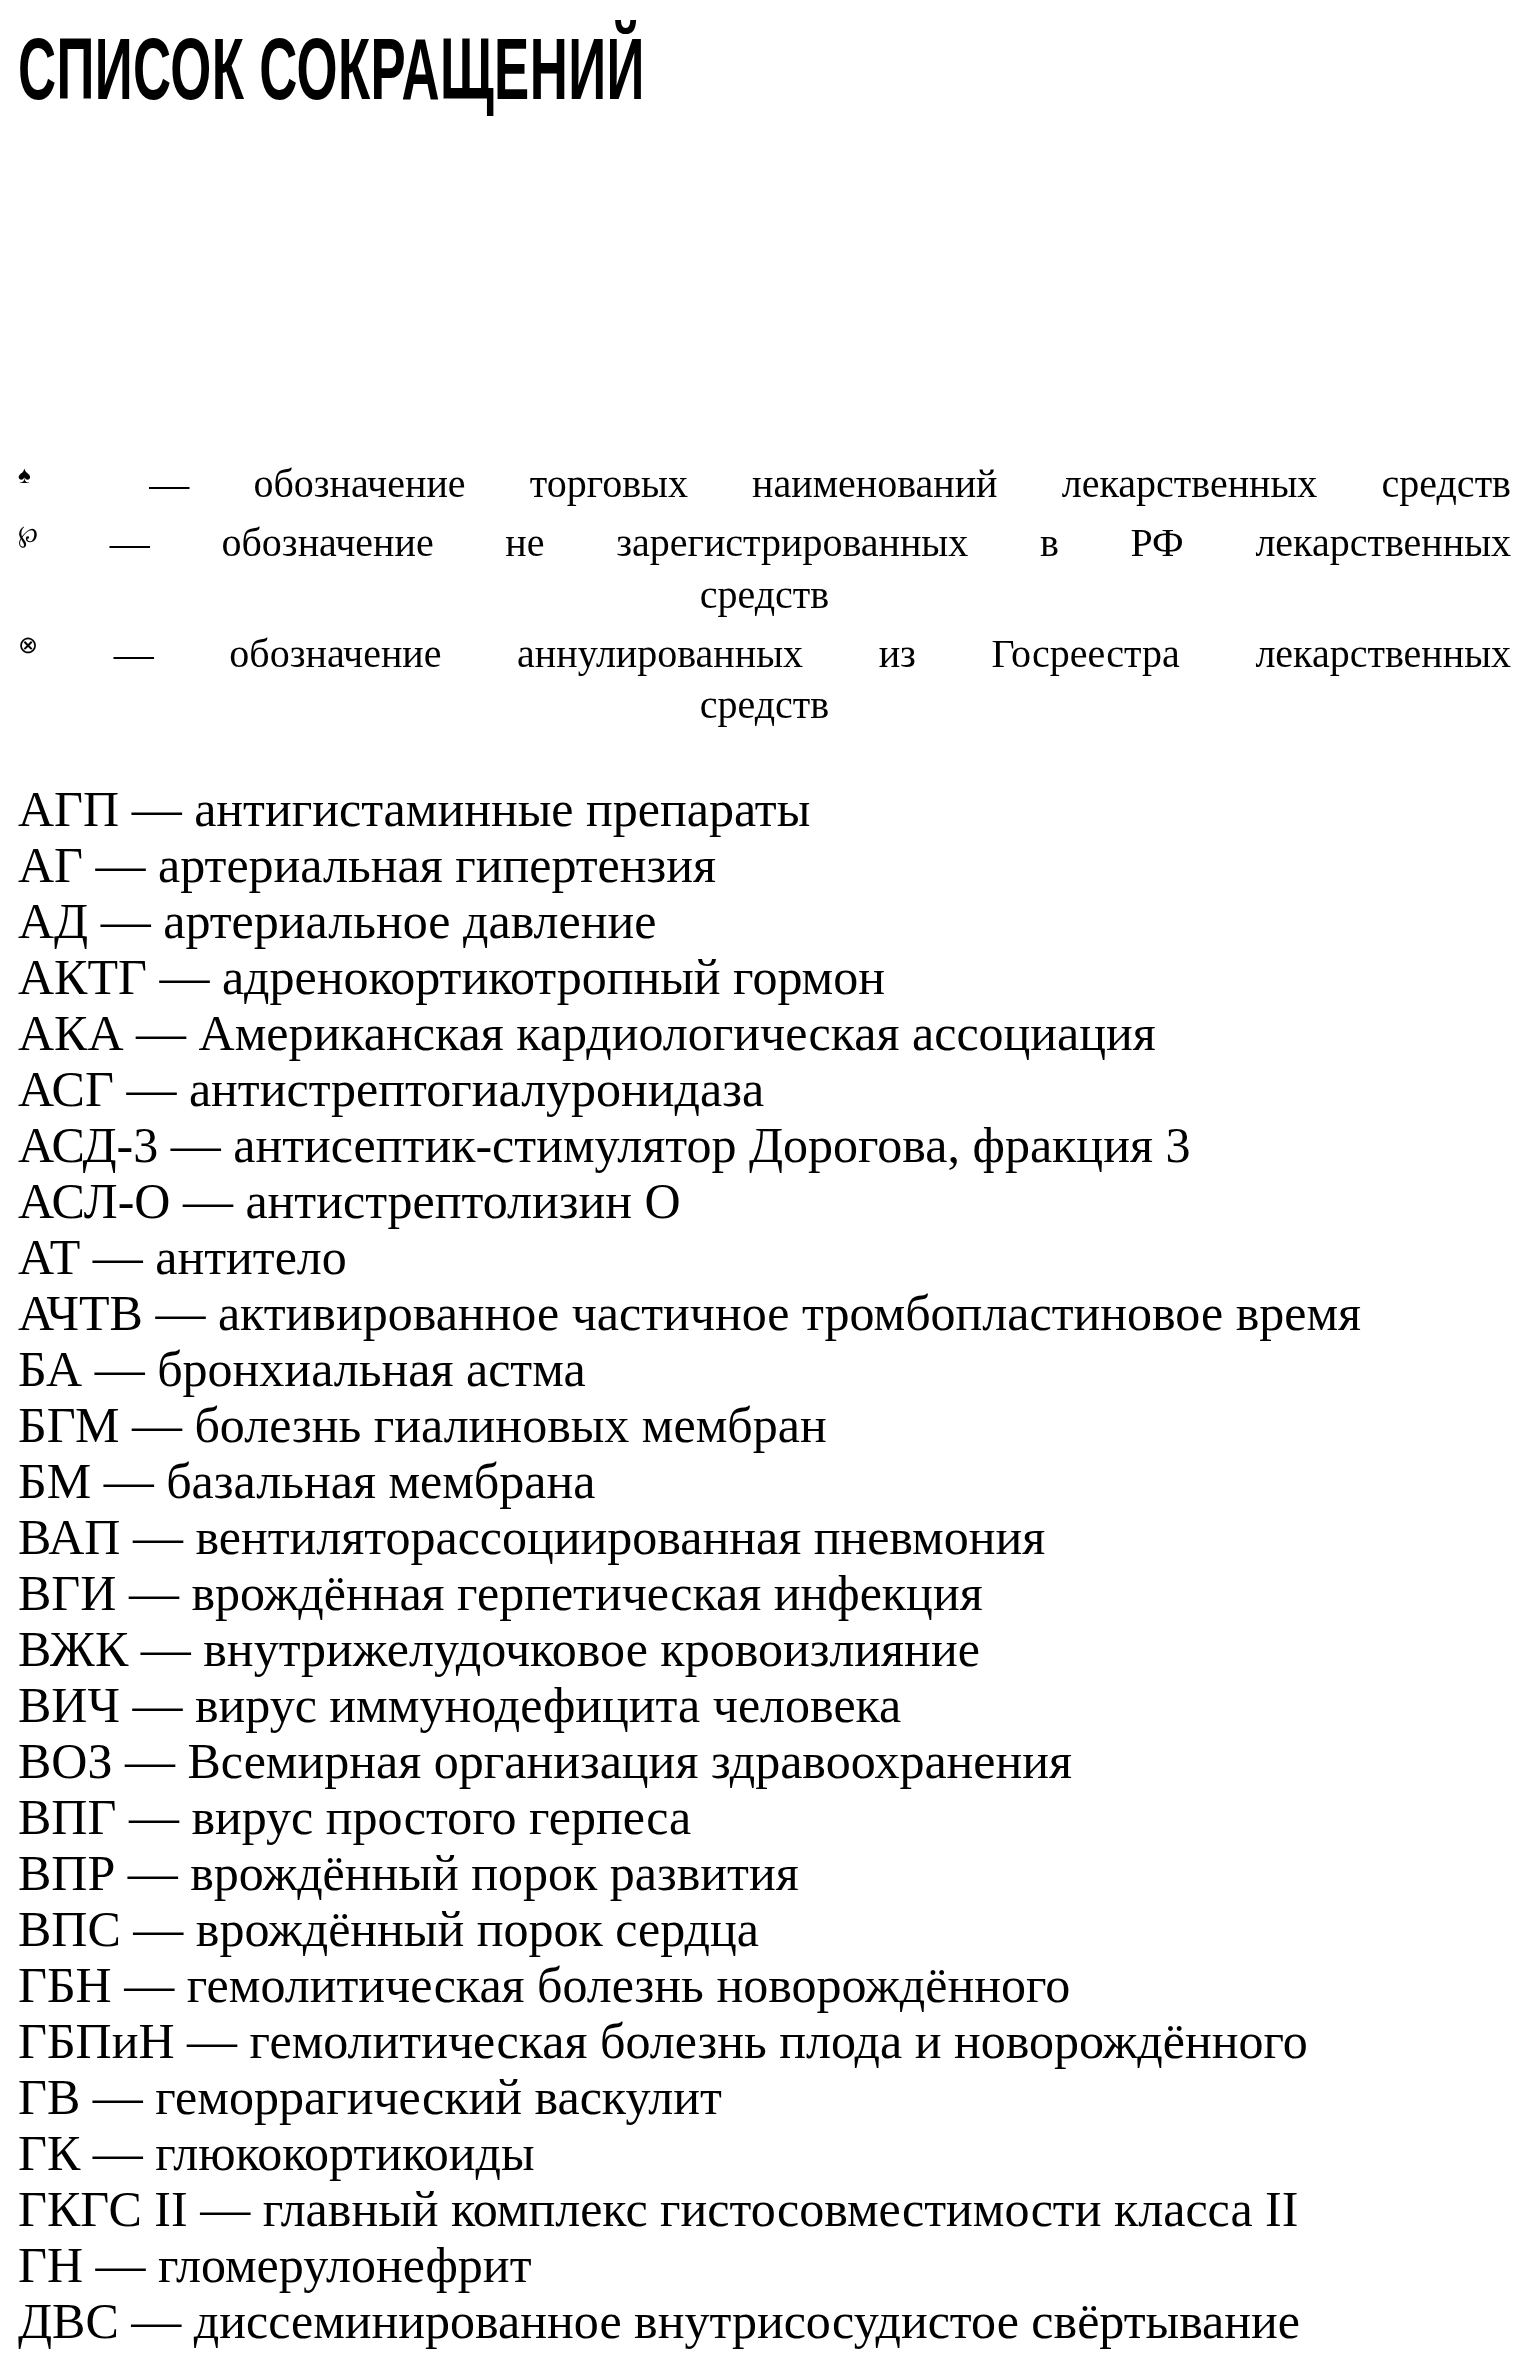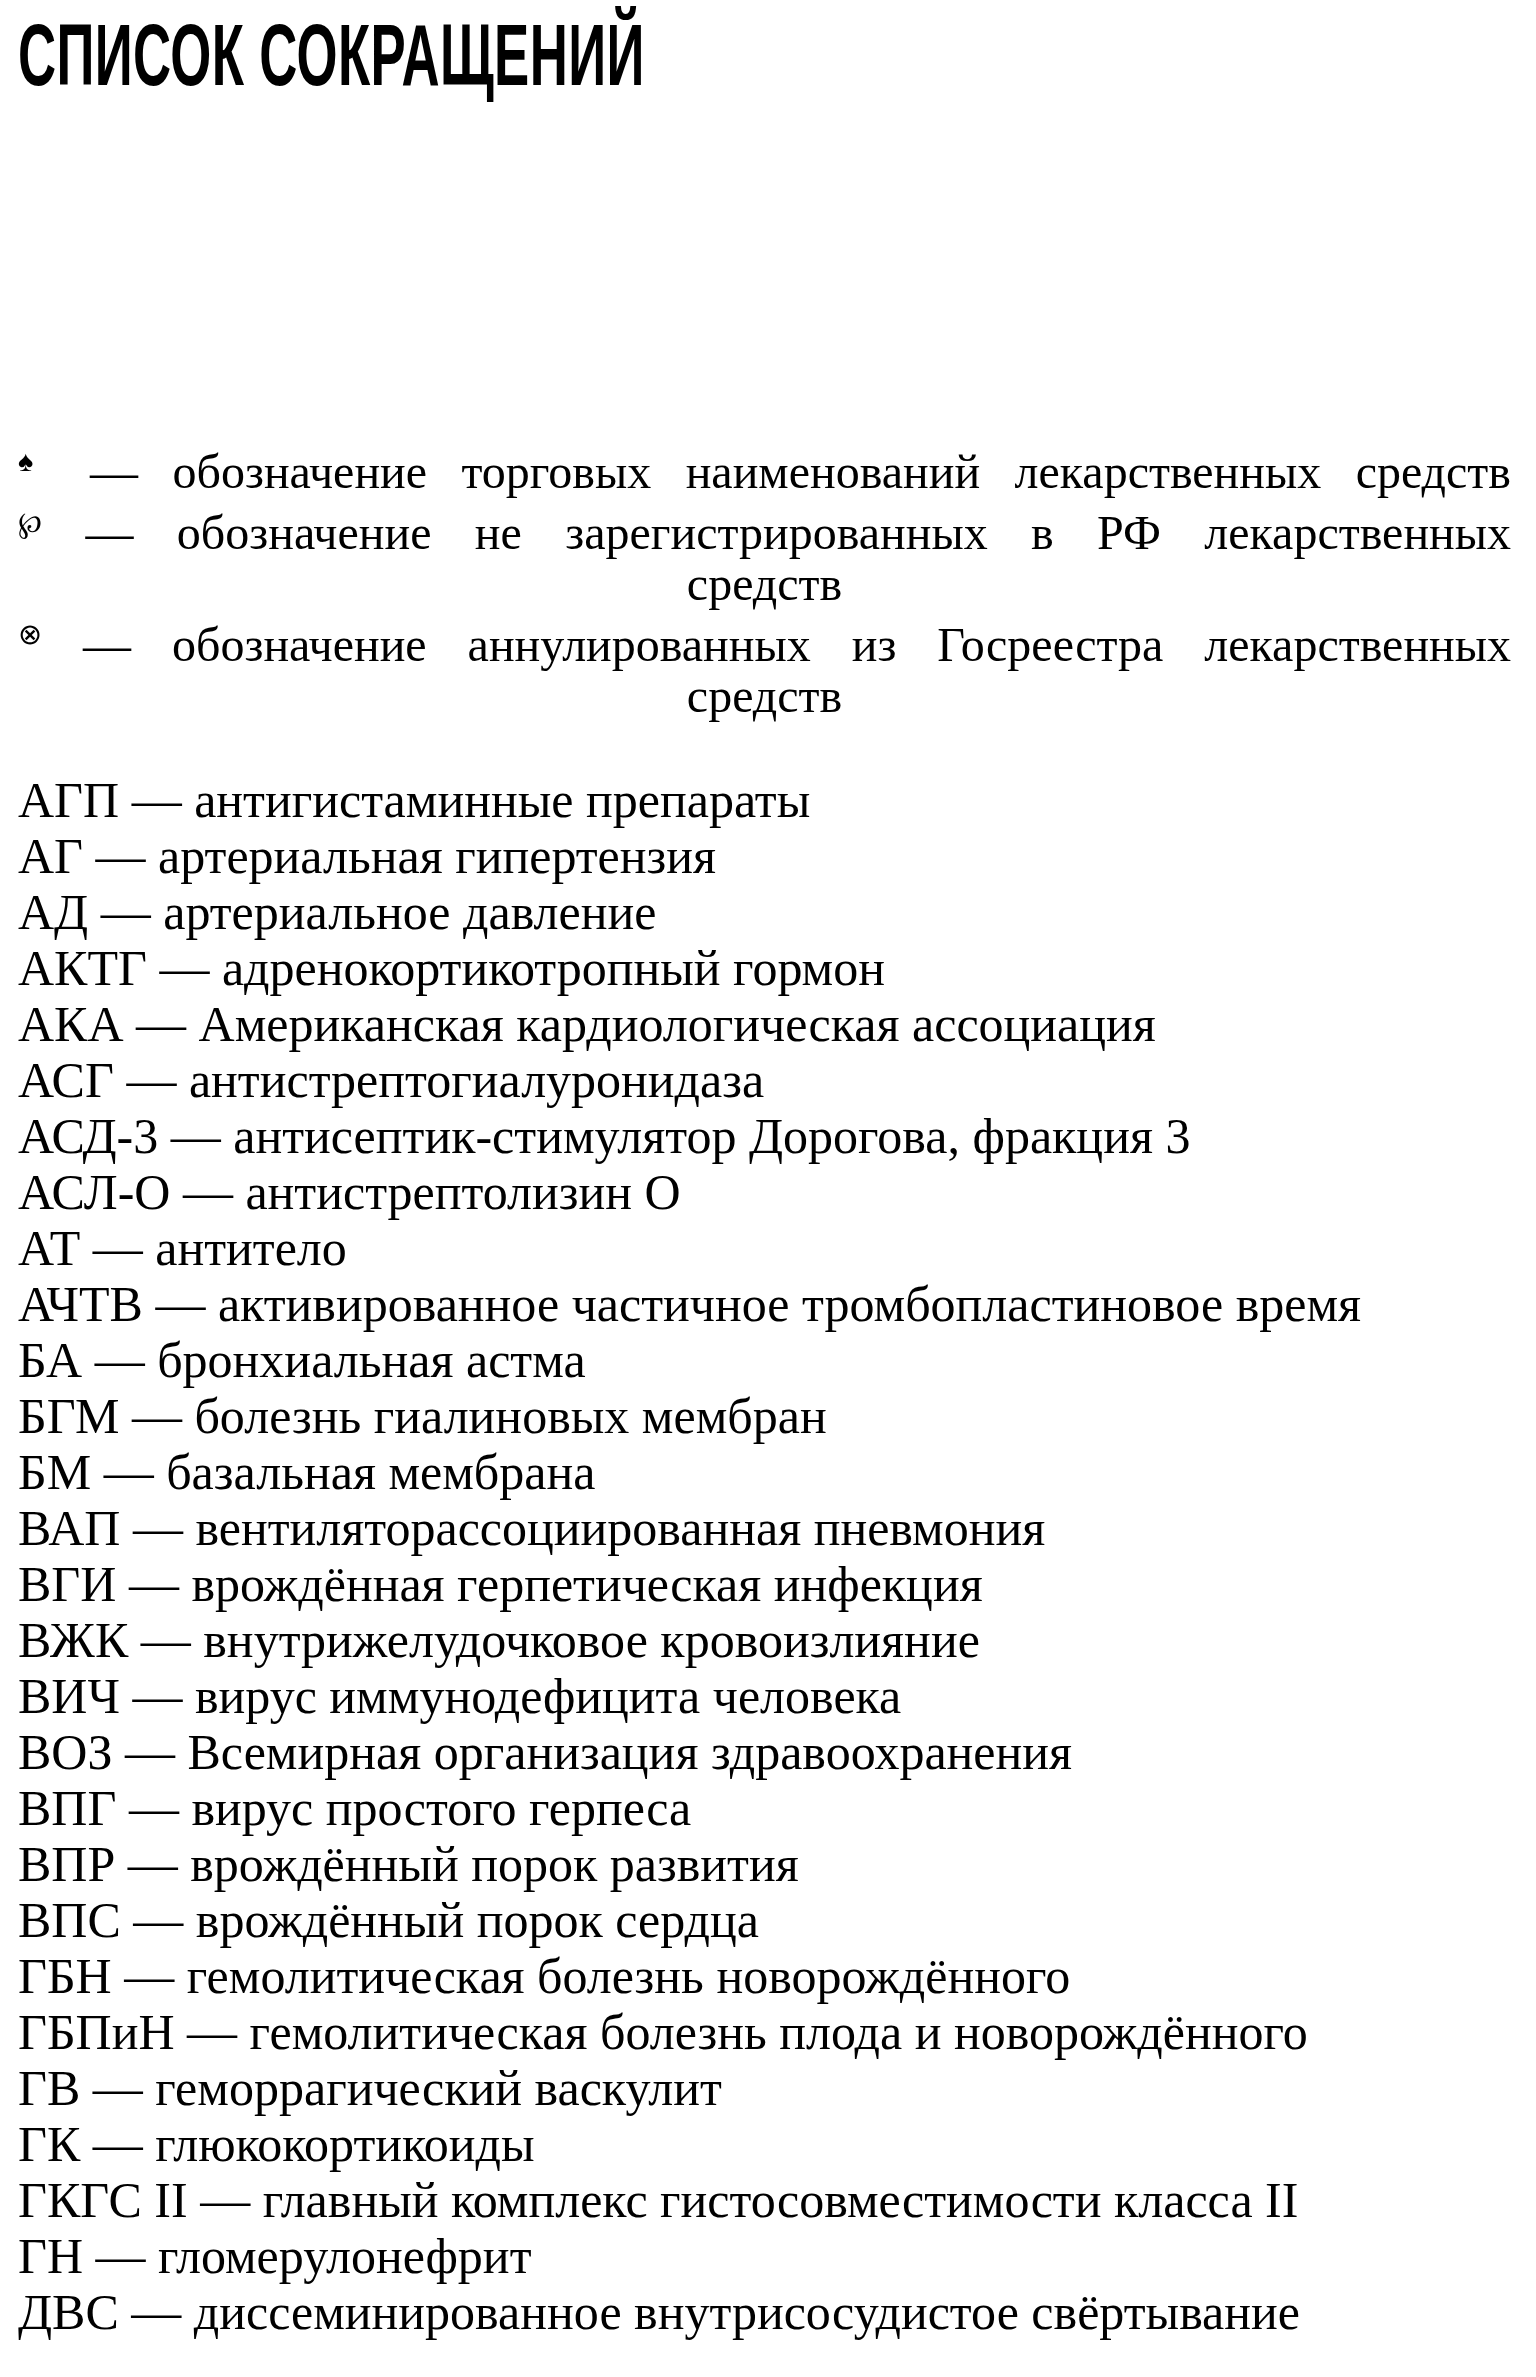--- a/index.html
+++ b/index.html
@@ -8,39 +8,39 @@
       background: #ffffff;
     }
     body {
       width: 1536px;
       height: 2377px;
       overflow: hidden;
       color: #000000;
       font-family: "Liberation Serif", serif;
     }
     .page {
-      padding: 7px 25px 0 18px;
+      padding: 21px 25px 0 18px;
       box-sizing: border-box;
       width: 100%;
       height: 100%;
     }
     .title {
       margin: 0;
       font-family: "Liberation Sans", sans-serif;
       font-weight: bold;
       font-size: 88px;
       line-height: 1.08;
       letter-spacing: 0.6px;
       transform: scaleX(0.60);
       transform-origin: left top;
       white-space: nowrap;
     }
     .legend {
       margin-top: 334px;
-      font-size: 48px;
+      font-size: 40px;
       line-height: 51px;
     }
     .legend-item {
       margin: 0;
     }
     .lline {
       display: block;
     }
     .lfirst {
       text-align: justify;

